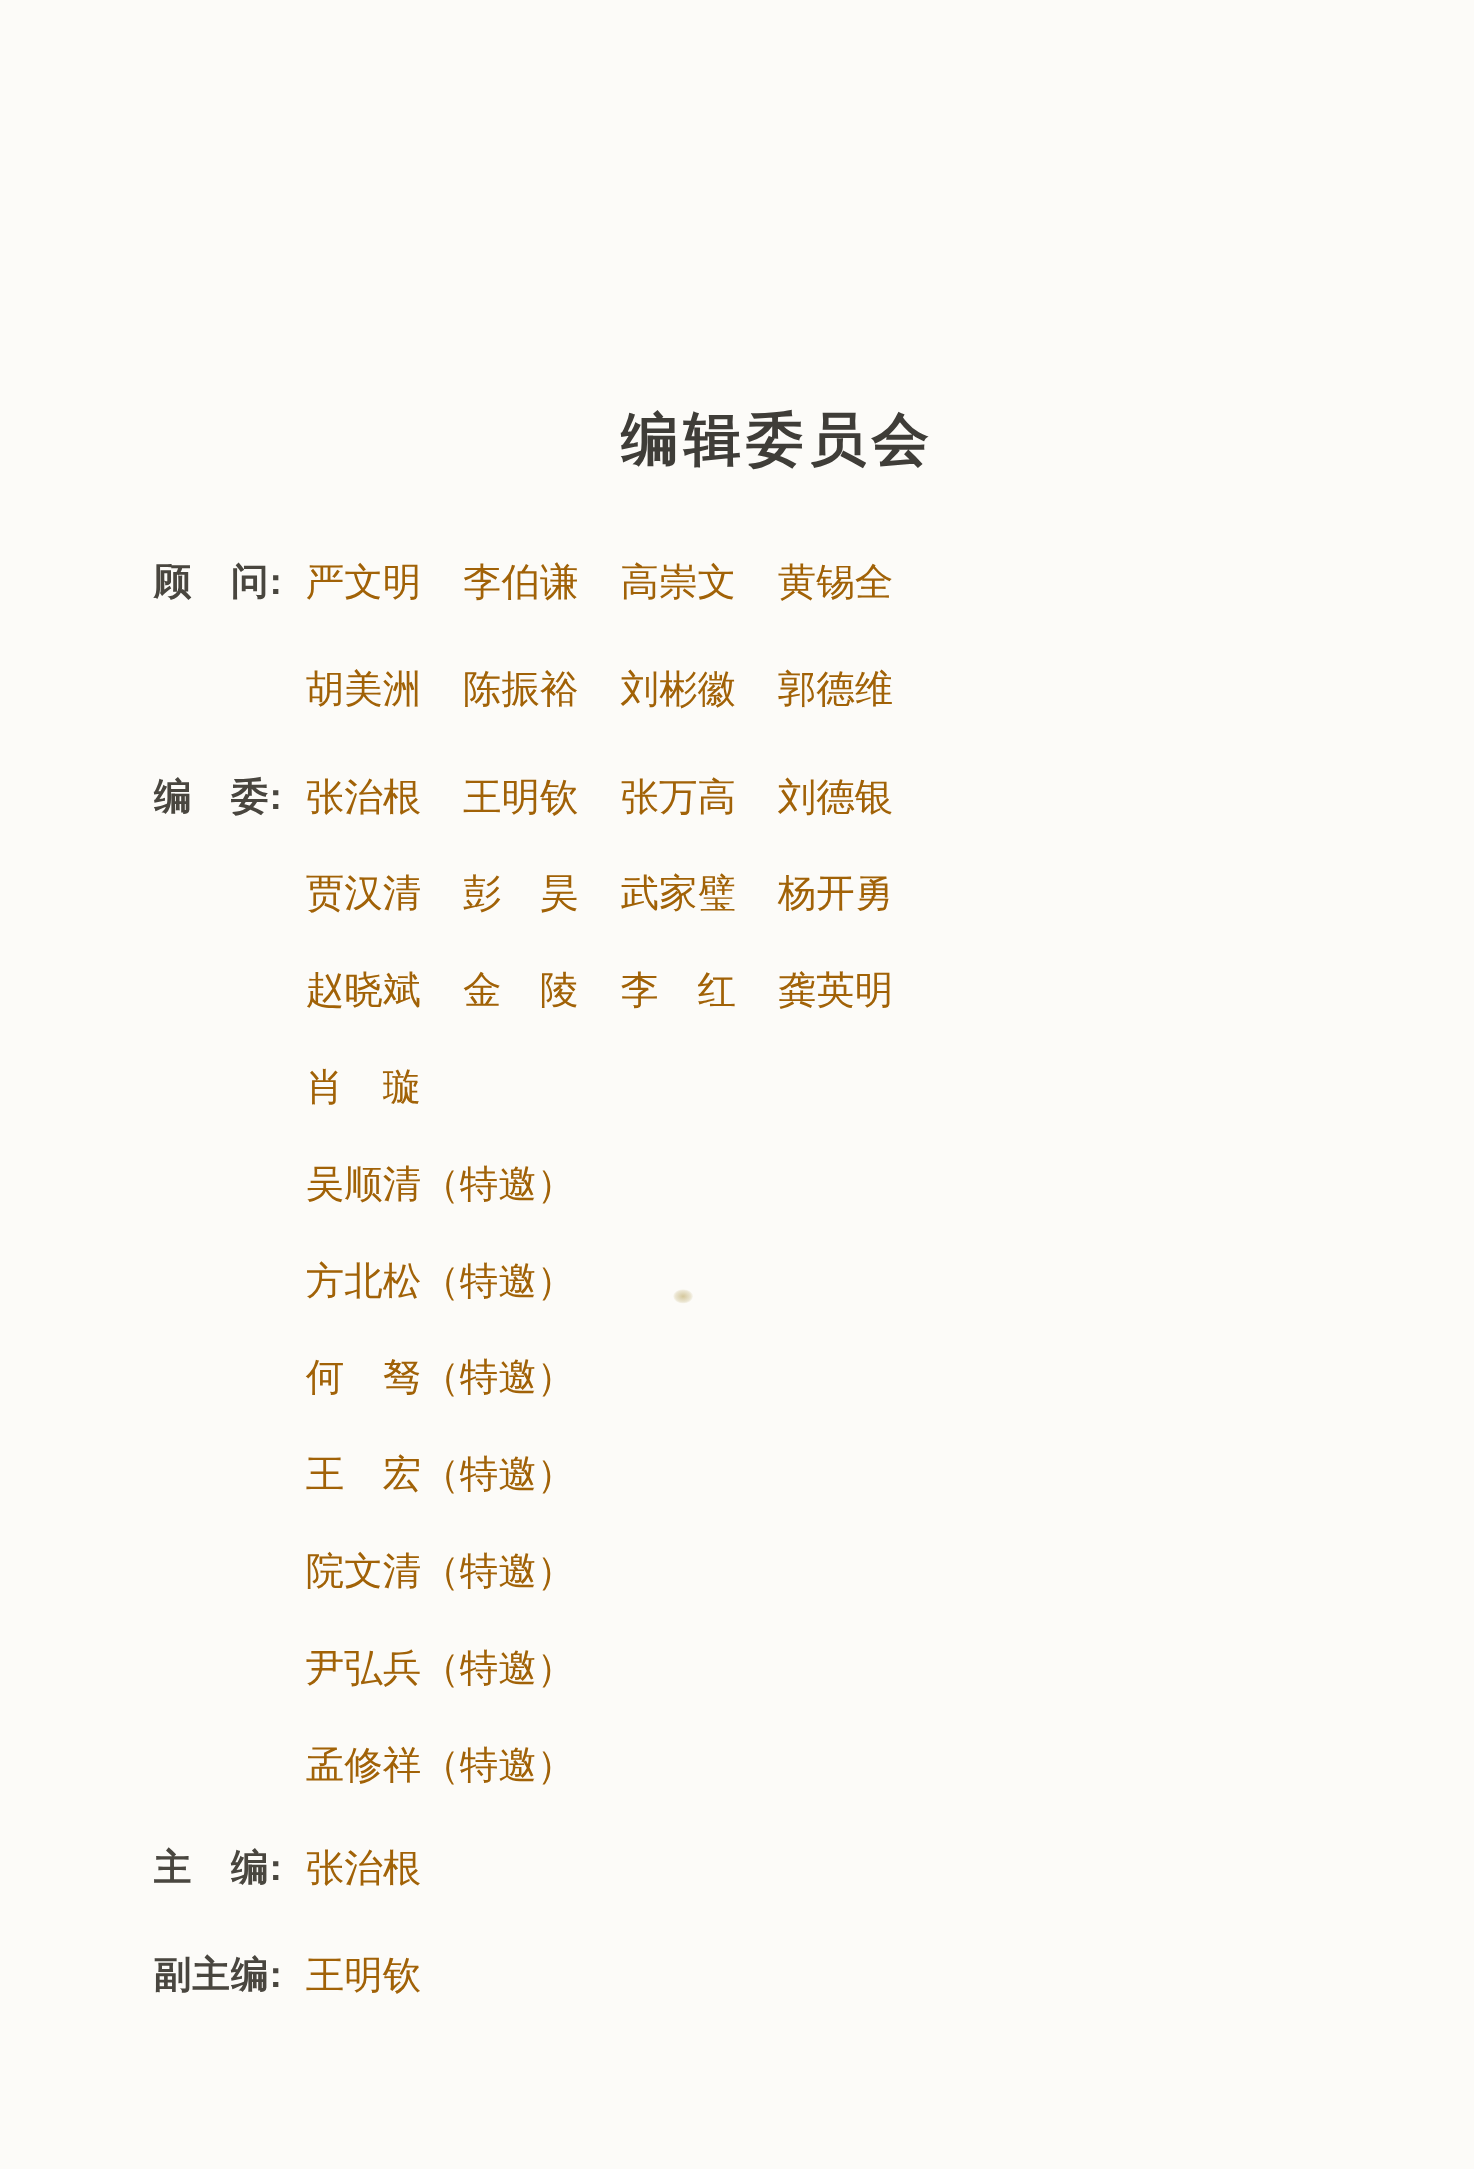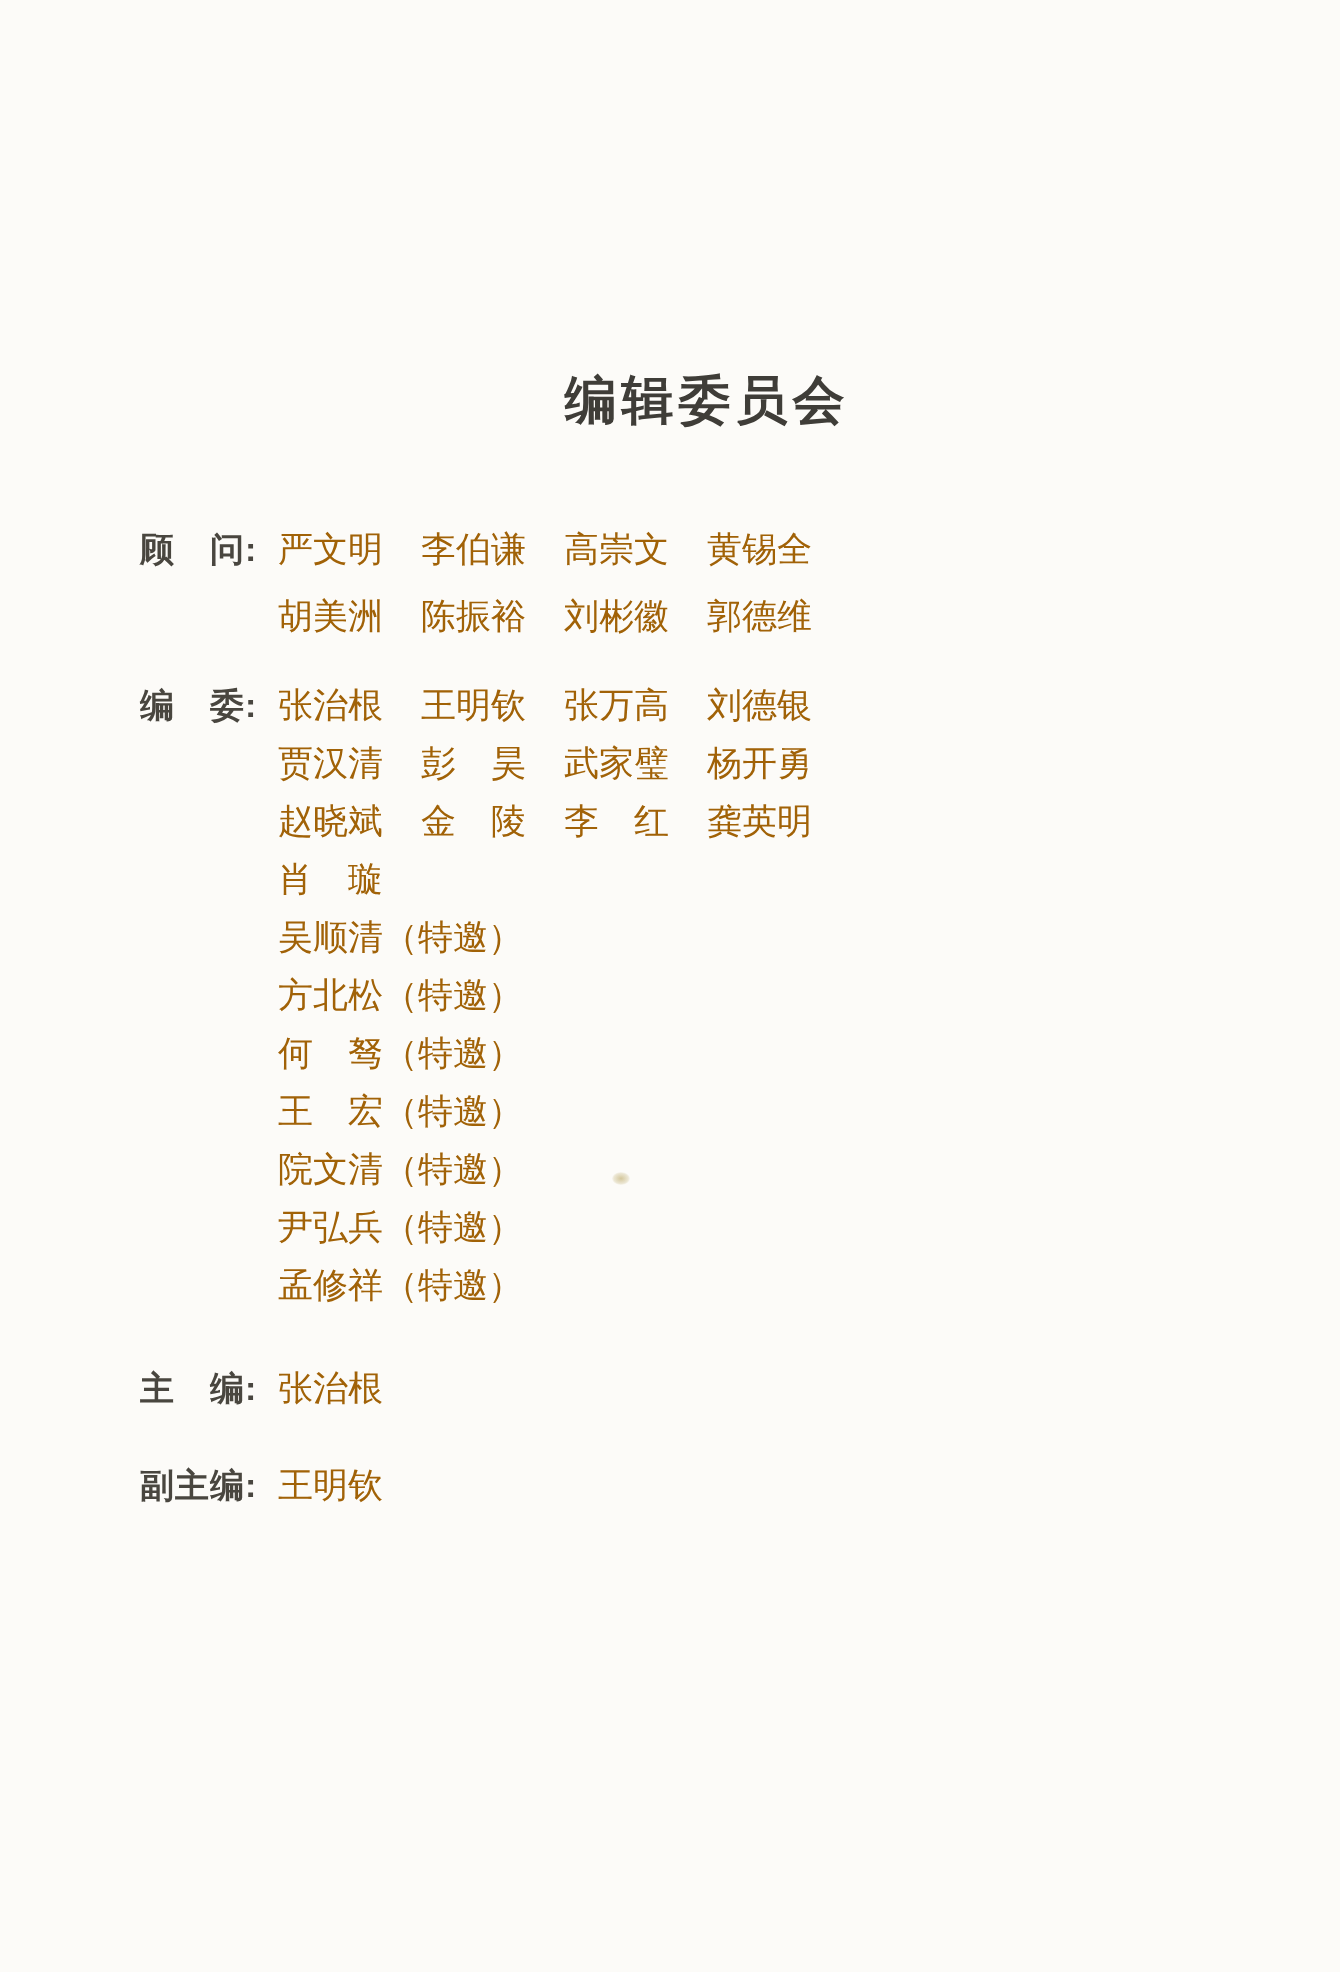--- a/index.html
+++ b/index.html
@@ -33,26 +33,26 @@
     font-family: "Liberation Serif", serif;
   }
   .content {
     margin-left: 140px;
     margin-top: 76px;
     font-size: 35px;
     color: #6e6a61;
   }
   .row {
     display: flex;
-    align-items: flex-end;
+    align-items: flex-start;
     white-space: nowrap;
   }
   .row.tall   { height: 67px; }
   .row.mid    { height: 58px; }
-  .row.indent { padding-left: 138px; }
+  .row.indent { padding-left: 138px; margin-top: 30px; }
   .label {
     display: inline-block;
     width: 138px;
     flex: 0 0 138px;
     color: #49463f;
     font-weight: 600;
     font-family: "Liberation Sans", sans-serif;
     font-size: 34px;
     letter-spacing: 1px;
   }

